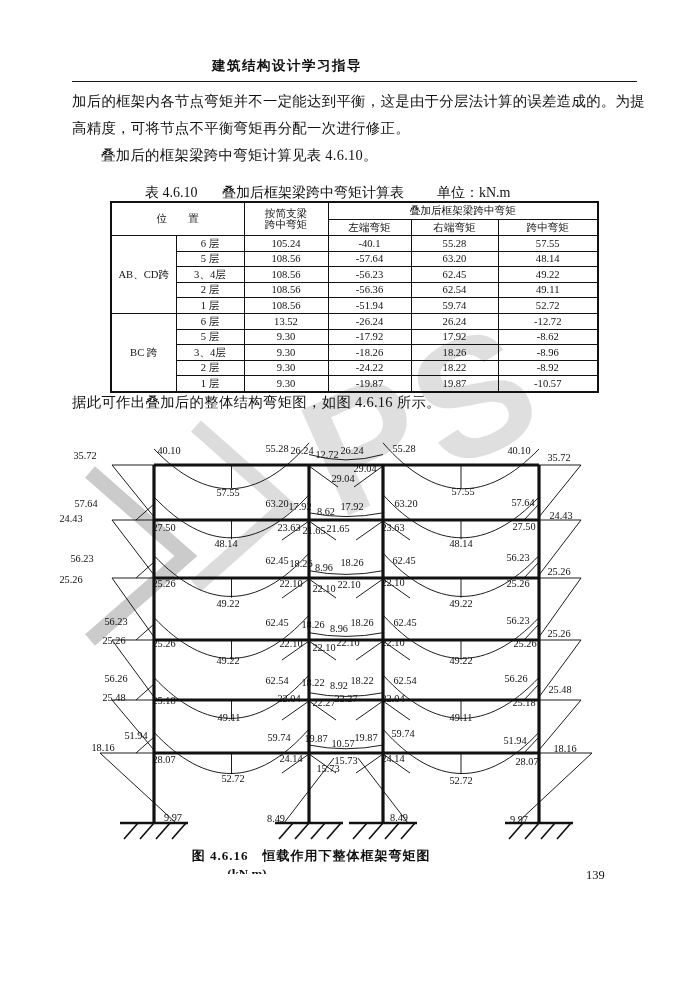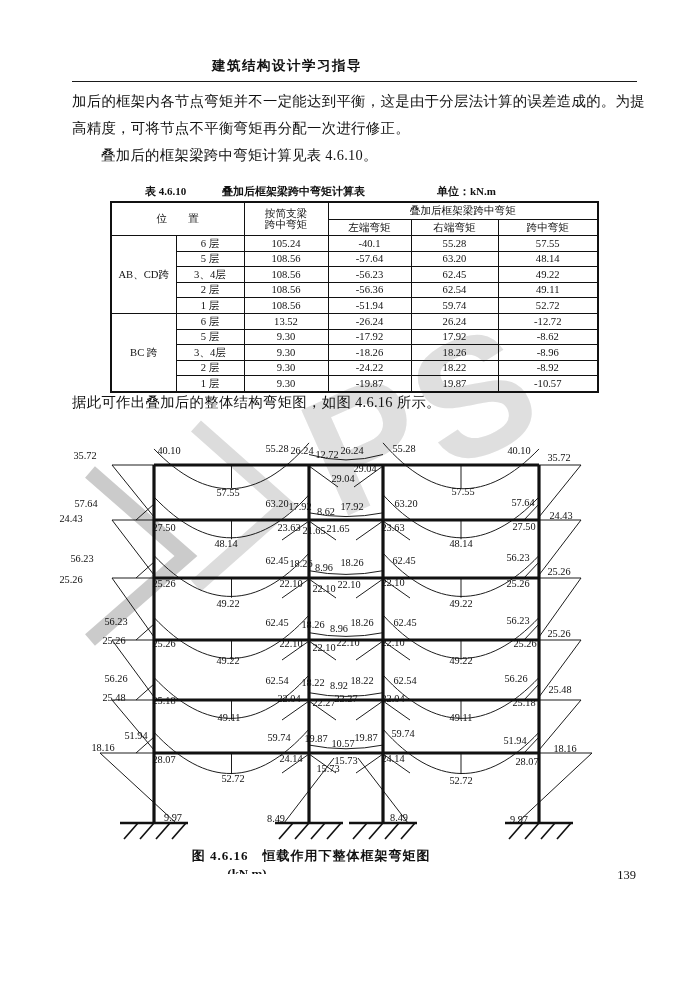--- a/index.html
+++ b/index.html
@@ -10,40 +10,40 @@
   .abs{position:absolute;text-align:center;}
   .z1{z-index:1;}
   #wm-svg{position:absolute;left:0;top:0;z-index:0;}
   #header-title{top:57px;left:0;width:574px;text-align:center;font-size:13.5px;letter-spacing:1.5px;font-weight:bold;}
   #header-rule{top:81px;left:72px;width:565px;border-top:1.6px solid #1a1a1a;height:0;}
   .bodyline{font-size:14.4px;letter-spacing:.3px;white-space:nowrap;}
   #p1-line1{top:92px;left:72px;}
   #p1-line2{top:119px;left:72px;}
   #p2-line{top:146px;left:101px;}
   #p3-line{top:393px;left:72px;}
-  .tbl-cap{top:184px;font-size:11px;font-weight:bold;white-space:nowrap;}
+  .tbl-cap{top:184px;font-size:14px;font-weight:normal;white-space:nowrap;}
   #table-caption-label{left:145px;}
   #table-caption-title{left:222px;}
   #table-caption-unit{left:437px;}
   #moment-table{
     position:absolute;left:110px;top:201px;width:487px;z-index:1;
     border-collapse:collapse;table-layout:fixed;
     font-size:10.6px;background:transparent;
   }
   #moment-table th,#moment-table td{
     border:1px solid #111;text-align:center;vertical-align:middle;
     padding:0;line-height:1.08;font-weight:normal;white-space:nowrap;
     height:14.6px;background:transparent;
   }
   #moment-table{border:2px solid #111;}
   #moment-table thead th{height:15.5px;}
   #fig-svg{position:absolute;left:0;top:428px;z-index:1;}
   #figure-caption{top:847px;left:0;width:622px;text-align:center;font-size:13px;font-weight:bold;letter-spacing:1px;}
   #figure-caption-unit{top:866px;left:212px;width:70px;height:8px;overflow:hidden;font-size:13px;font-weight:bold;}
-  #page-number{top:868px;left:586px;width:50px;text-align:right;font-size:12.5px;}
+  #page-number{top:868px;left:586px;width:50px;text-align:left;font-size:12.5px;}
 </style>
 </head>
 <body>
 
 <svg id="wm-svg" width="695" height="982" viewBox="0 0 695 982">
   <polyline points="90,472 186,556 90,640" fill="none" stroke="#a8a8a8" stroke-width="15" opacity="0.6"></polyline>
   <polyline points="196,426 286,506 196,586" fill="none" stroke="#c9c9c9" stroke-width="15" opacity="0.65"></polyline>
   <text x="0" y="0" transform="translate(338,520) rotate(-24)" font-size="168" font-weight="bold" font-family="Liberation Sans, DejaVu Sans, sans-serif" fill="#d8d8d8" opacity="0.8" letter-spacing="6">PS</text>
 </svg>
 

